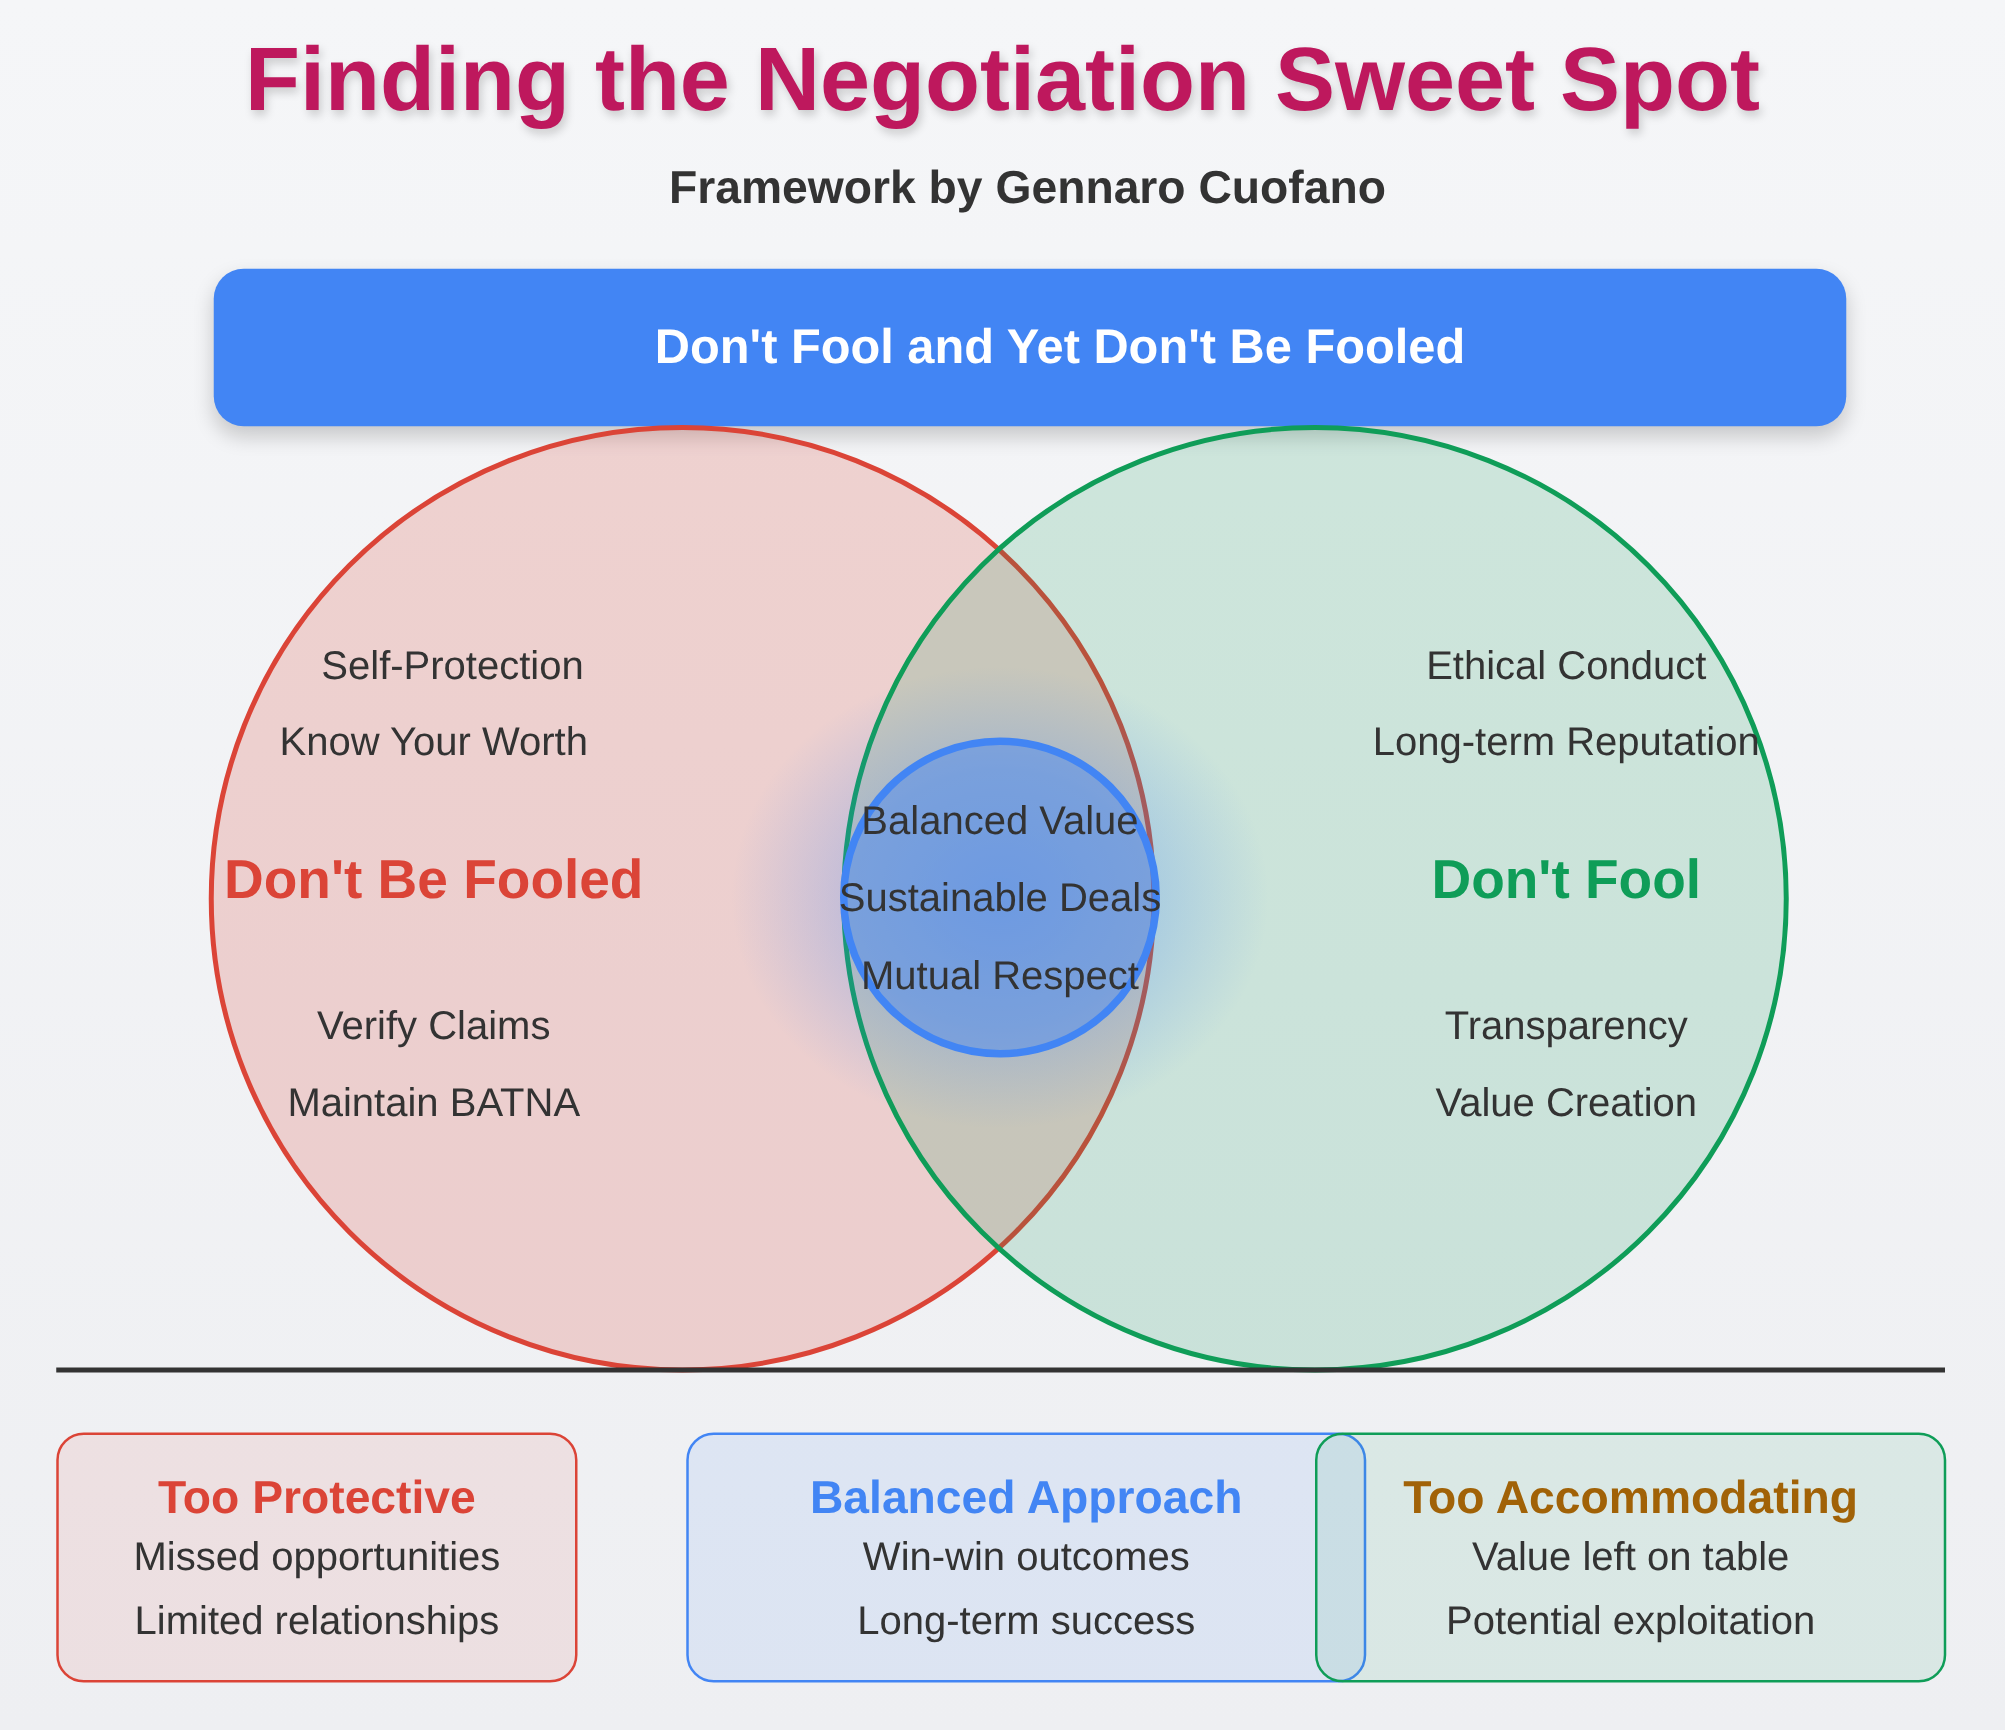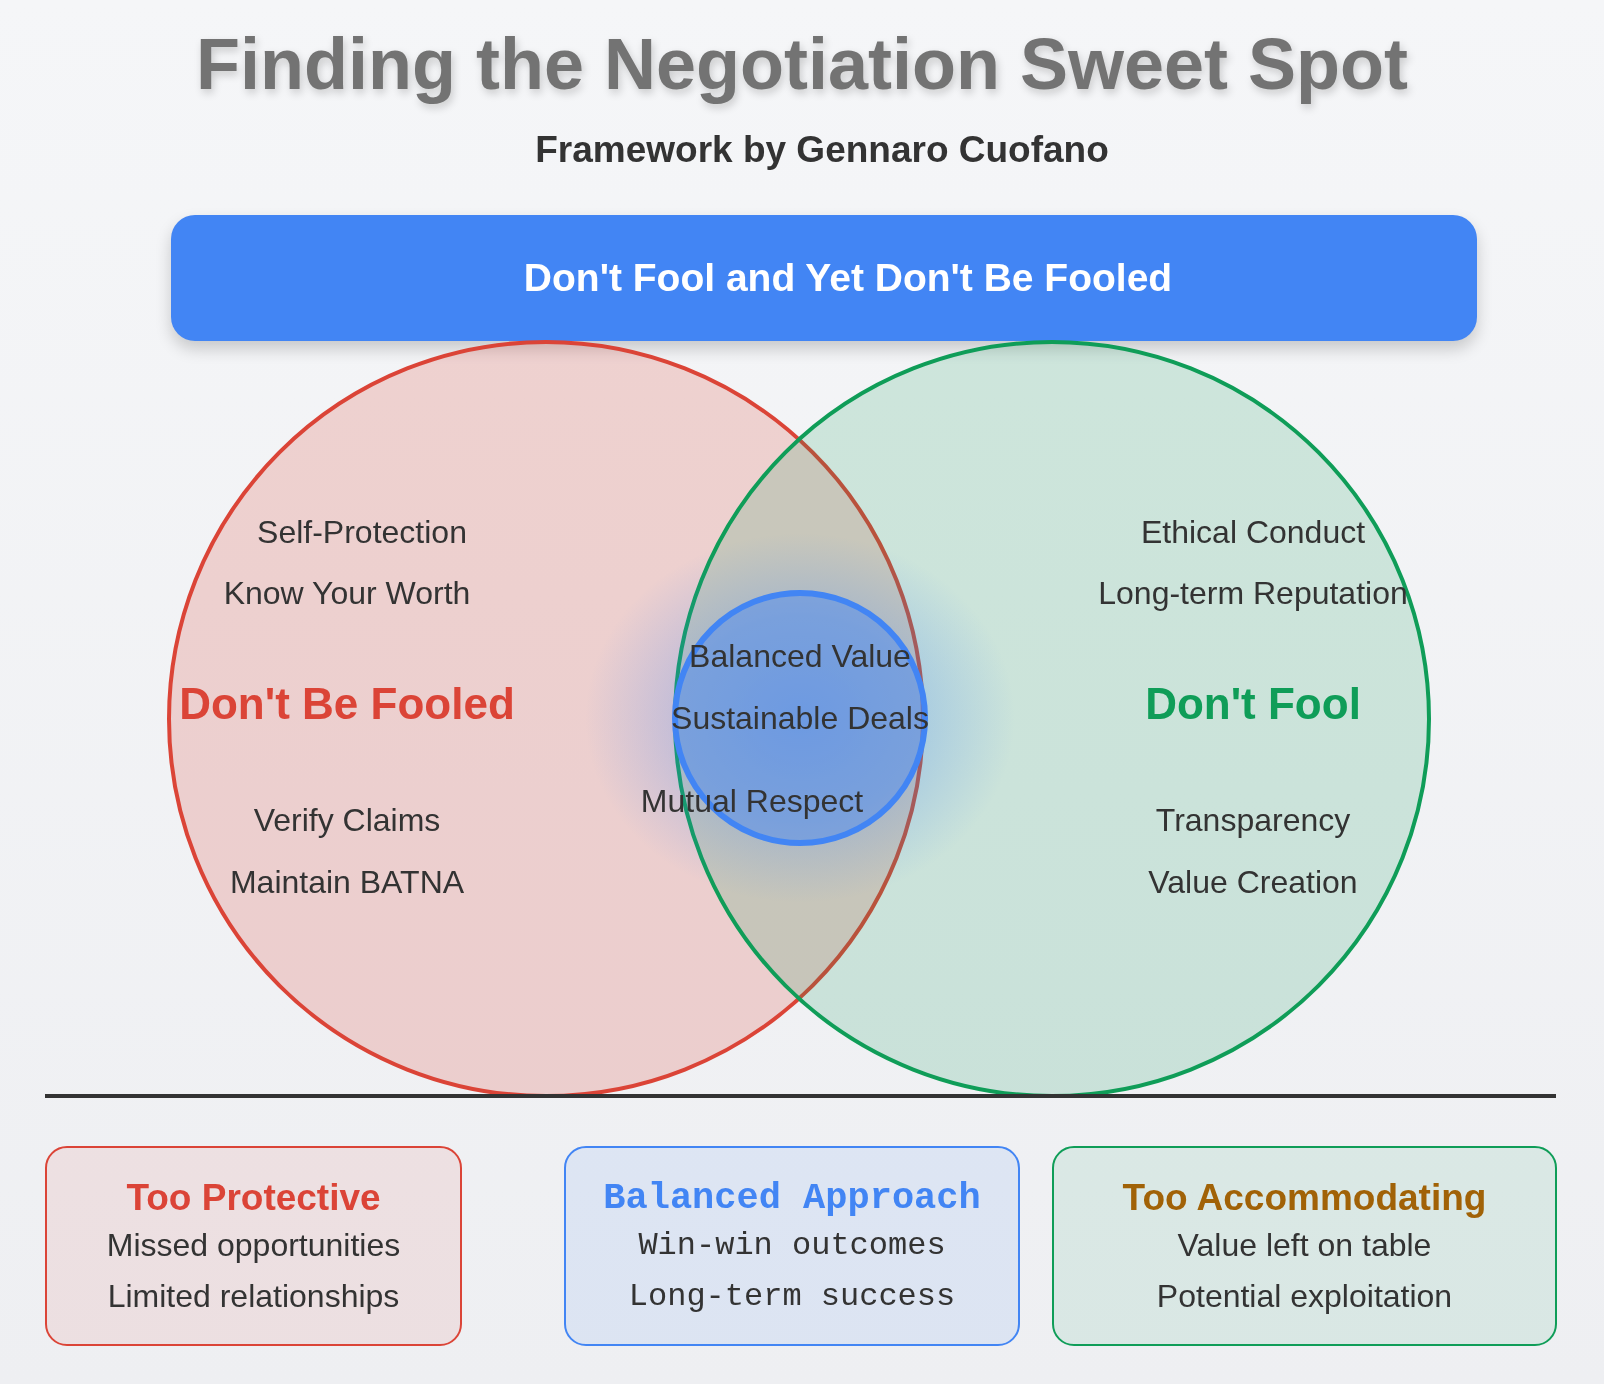--- a/index.html
+++ b/index.html
@@ -5,21 +5,21 @@
   html, body { margin: 0; padding: 0; }
   body {
     width: 1604px; height: 1384px; overflow: hidden;
     background: linear-gradient(180deg, #f5f6f8 0%, #eeeff2 100%);
     font-family: "Liberation Sans", sans-serif;
     position: relative; color: #333333;
   }
   .abs { position: absolute; }
   .title {
     left: 0; width: 1604px; top: 22px; text-align: center;
-    font-size: 72px; font-weight: bold; color: #737373;
+    font-size: 72px; font-weight: bold; color: #be185d;
     text-shadow: 2px 4px 8px rgba(0,0,0,0.18);
     line-height: 84px;
   }
   .subtitle {
     left: 0; width: 1604px; top: 128px; text-align: center;
     font-size: 37px; font-weight: bold; color: #333333; line-height: 44px; padding-left: 20px;
   }
   .banner {
     left: 171px; top: 215px; width: 1258px; height: 126px;
     background: #4285F4; border-radius: 24px;
@@ -76,31 +76,31 @@
 <div class="lbl" style="left:347px; top:862px;">Maintain BATNA</div>
 
 <div class="lbl" style="left:1253px; top:512px;">Ethical Conduct</div>
 <div class="lbl" style="left:1253px; top:573px;">Long-term Reputation</div>
 <div class="head" style="left:1253px; top:678px; color:#0F9D58;">Don't Fool</div>
 <div class="lbl" style="left:1253px; top:800px;">Transparency</div>
 <div class="lbl" style="left:1253px; top:862px;">Value Creation</div>
 
 <div class="lbl" style="left:800px; top:636px;">Balanced Value</div>
 <div class="lbl" style="left:800px; top:698px;">Sustainable Deals</div>
-<div class="lbl" style="left:752px; top:760px;margin-top:21px;">Mutual Respect</div>
+<div class="lbl" style="left:800px; top:760px;">Mutual Respect</div>
 
 <div class="abs divider"></div>
 
 <div class="abs box" style="left:45px; width:417px; border-color:#DB4437; background:rgba(219,68,55,0.09);">
   <div class="bh" style="color:#DB4437;">Too Protective</div>
   <div class="bl">Missed opportunities</div>
   <div class="bl">Limited relationships</div>
 </div>
 
-<div class="abs box" style="left:564px; width:456px; border-color:#4285F4; background:rgba(66,133,244,0.10);font-family:Liberation Mono, monospace;">
+<div class="abs box" style="left:549px; width:544px; border-color:#4285F4; background:rgba(66,133,244,0.10);">
   <div class="bh" style="color:#4285F4;">Balanced Approach</div>
   <div class="bl">Win-win outcomes</div>
   <div class="bl">Long-term success</div>
 </div>
 
 <div class="abs box" style="left:1052px; width:505px; border-color:#0F9D58; background:rgba(15,157,88,0.09);">
   <div class="bh" style="color:#a16207;">Too Accommodating</div>
   <div class="bl">Value left on table</div>
   <div class="bl">Potential exploitation</div>
 </div>

